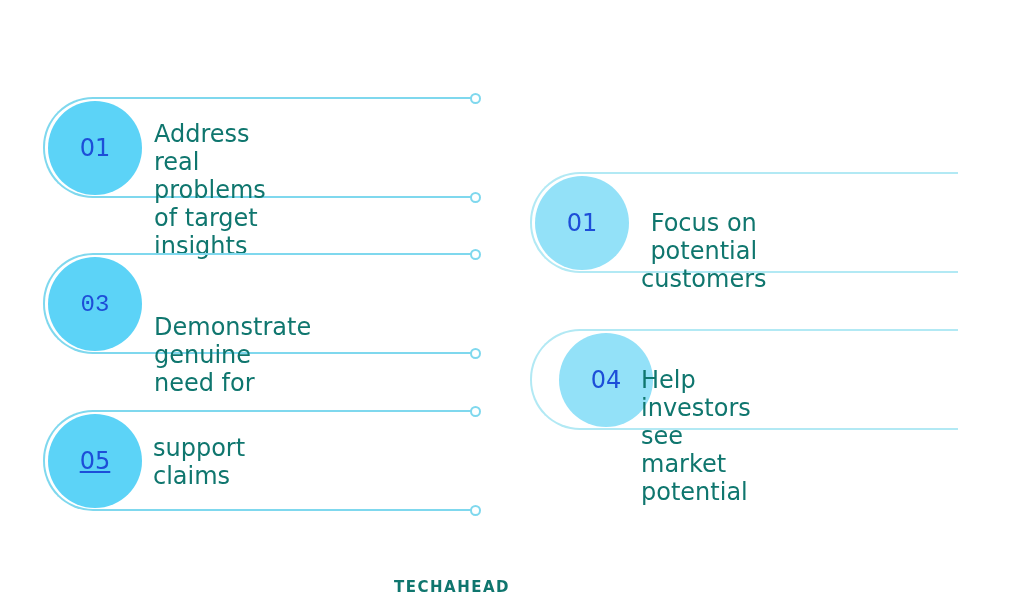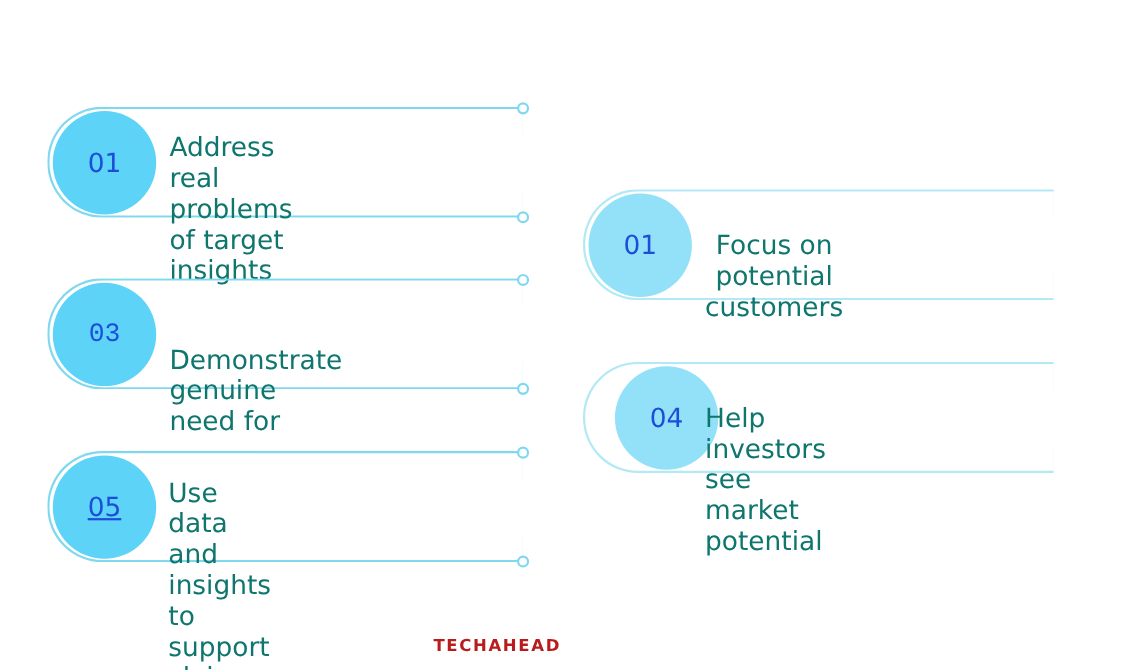--- a/index.html
+++ b/index.html
@@ -2,21 +2,21 @@
 <html><head>
 <meta charset="utf-8">
 <style>
   html, body { margin: 0; padding: 0; }
   body { width: 1024px; height: 609px; background: #ffffff; position: relative; overflow: hidden; font-family: "DejaVu Sans", sans-serif; }
   .item { position: absolute; }
   .frame { position: absolute; box-sizing: border-box; border-top: 2px solid var(--line); border-bottom: 2px solid var(--line); border-left: 2px solid var(--line); border-radius: 50px 0 0 50px; }
   .circle { position: absolute; border-radius: 50%; background: var(--fill); color: #1d4ed8; display: flex; align-items: center; justify-content: center; font-size: 24px; }
   .text { position: absolute; color: #0f766e; font-size: 24px; line-height: 28px; }
   .dot { position: absolute; width: 7px; height: 7px; border: 2px solid var(--line); border-radius: 50%; background: #fff; }
-  .brand { position: absolute; left: 0; width: 904px; top: 578px; text-align: center; font-family: "DejaVu Sans", sans-serif; font-weight: bold; font-size: 15px; letter-spacing: 1.5px; color: #b91c1c; }
+  .brand { position: absolute; left: 0; width: 904px; top: 578px; text-align: center; font-family: "DejaVu Sans", sans-serif; font-weight: bold; font-size: 15px; letter-spacing: 1.5px; color: #0f766e; }
 </style>
 </head>
 <body>
 
 <div class="item" style="--line:#7fd8ee; --fill:#5cd3f7;">
   <div class="frame" style="left:43px; top:97px; width:432px; height:101px;"></div>
   <div class="dot" style="left:470px; top:93px;"></div>
   <div class="dot" style="left:470px; top:192px;"></div>
   <div class="circle" style="left:48px; top:101px; width:94px; height:94px;">01</div>
   <div class="text" style="left:154px; top:120px;">
@@ -50,18 +50,17 @@
     <div>Help investors see market potential</div>
   </div>
 </div>
 
 <div class="item" style="--line:#7fd8ee; --fill:#5cd3f7;">
   <div class="frame" style="left:43px; top:410px; width:432px; height:101px;"></div>
   <div class="dot" style="left:470px; top:406px;"></div>
   <div class="dot" style="left:470px; top:505px;"></div>
   <div class="circle" style="left:48px; top:414px; width:94px; height:94px;text-decoration:underline;">05</div>
   <div class="text" style="left:153px; top:434px;">
-    <div>Use data and insights to</div>
     <div>support claims</div>
   </div>
 </div>
 
 <div class="brand">TECHAHEAD</div>
 
 </body></html>

